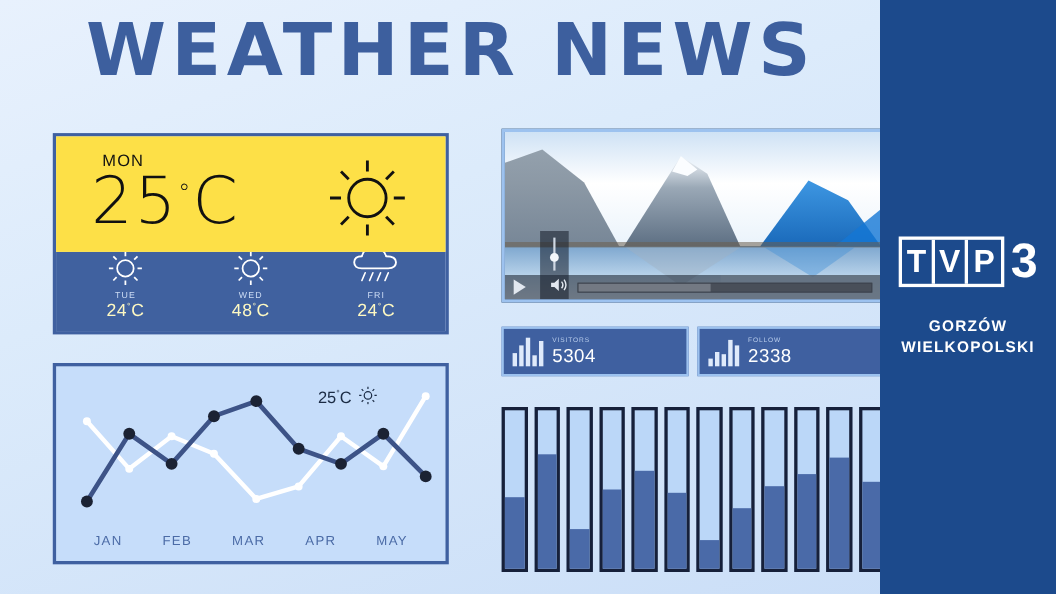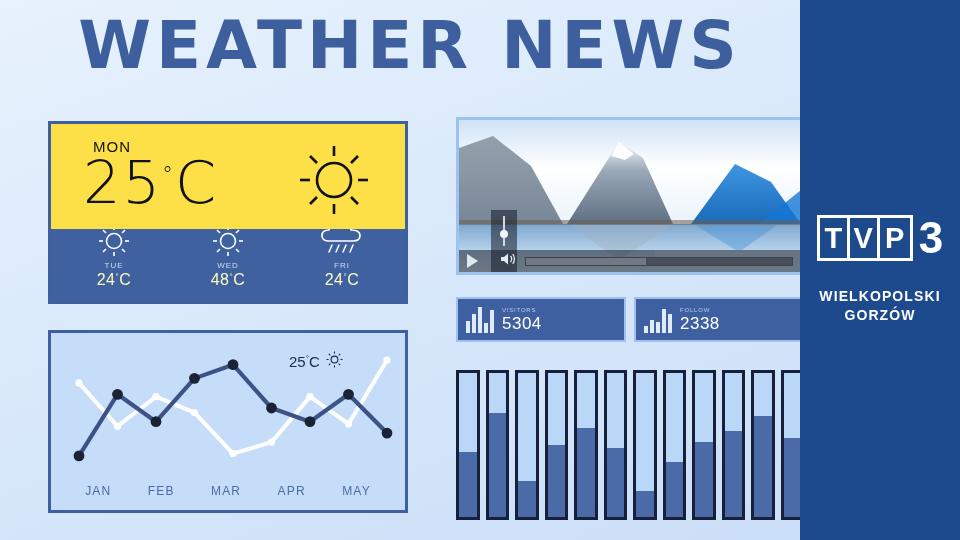--- a/index.html
+++ b/index.html
@@ -56,21 +56,21 @@
   #weather-temp {
     position: absolute; left: 32px; top: 24px; font-size: 59px;
     color: #111; font-weight: 300; letter-spacing: 2px;
     font-family: "DejaVu Sans", sans-serif;
   }
   #weather-temp sup { font-size: 22px; vertical-align: super; }
   #weather-sun-big { position: absolute; right: 34px; top: 19px; }
 
   #weather-row {
     height: 72px; background: #40619f; display: flex;
-    align-items: flex-end; justify-content: space-around; padding: 12px 6px;
+    align-items: flex-start; justify-content: space-around; padding: 0 6px;
   }
   .wcell { display: flex; flex-direction: column; align-items: center; width: 86px; }
   .wcell .wicon { height: 30px; display: flex; align-items: flex-end; }
   .wcell .wday { color: #ccdcf4; font-size: 8px; letter-spacing: 1px; margin-top: 5px; }
   .wcell .wtemp { color: #fef9c3; font-size: 16px; margin-top: 1px; letter-spacing: .5px; }
   .wcell .wtemp sup { font-size: 8px; }
 
   
   #chart-card {
     position: absolute; left: 48px; top: 330px; width: 360px; height: 183px;
@@ -409,16 +409,16 @@
 <div id="brand-panel">
   <div id="tvp-logo">
     <span class="tvp-boxes">
       <span>T</span>
       <span>V</span>
       <span>P</span>
     </span>
     <span id="tvp-three">3</span>
   </div>
   <div id="brand-sub-wrap">
+    <div class="brand-sub">GORZÓW</div>
     <div class="brand-sub">WIELKOPOLSKI</div>
-    <div class="brand-sub">GORZÓW</div>
   </div>
 </div>
 
 </body></html>

